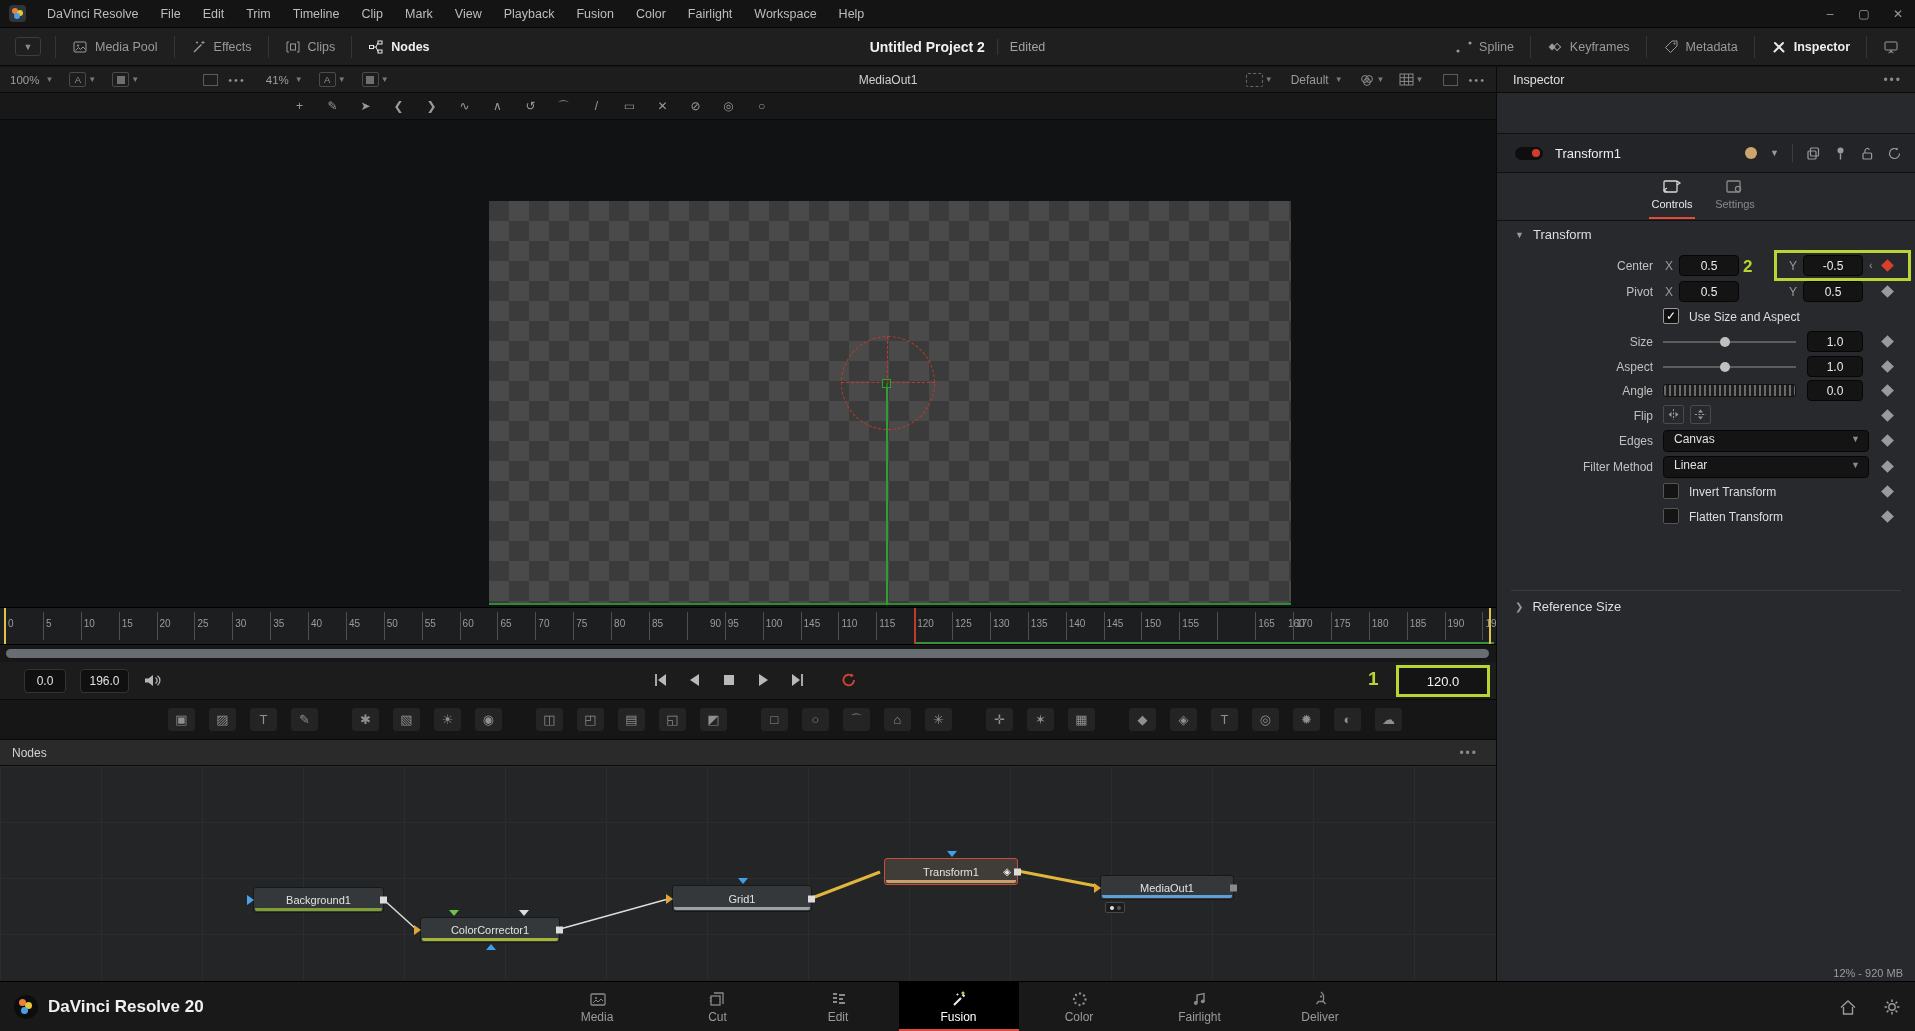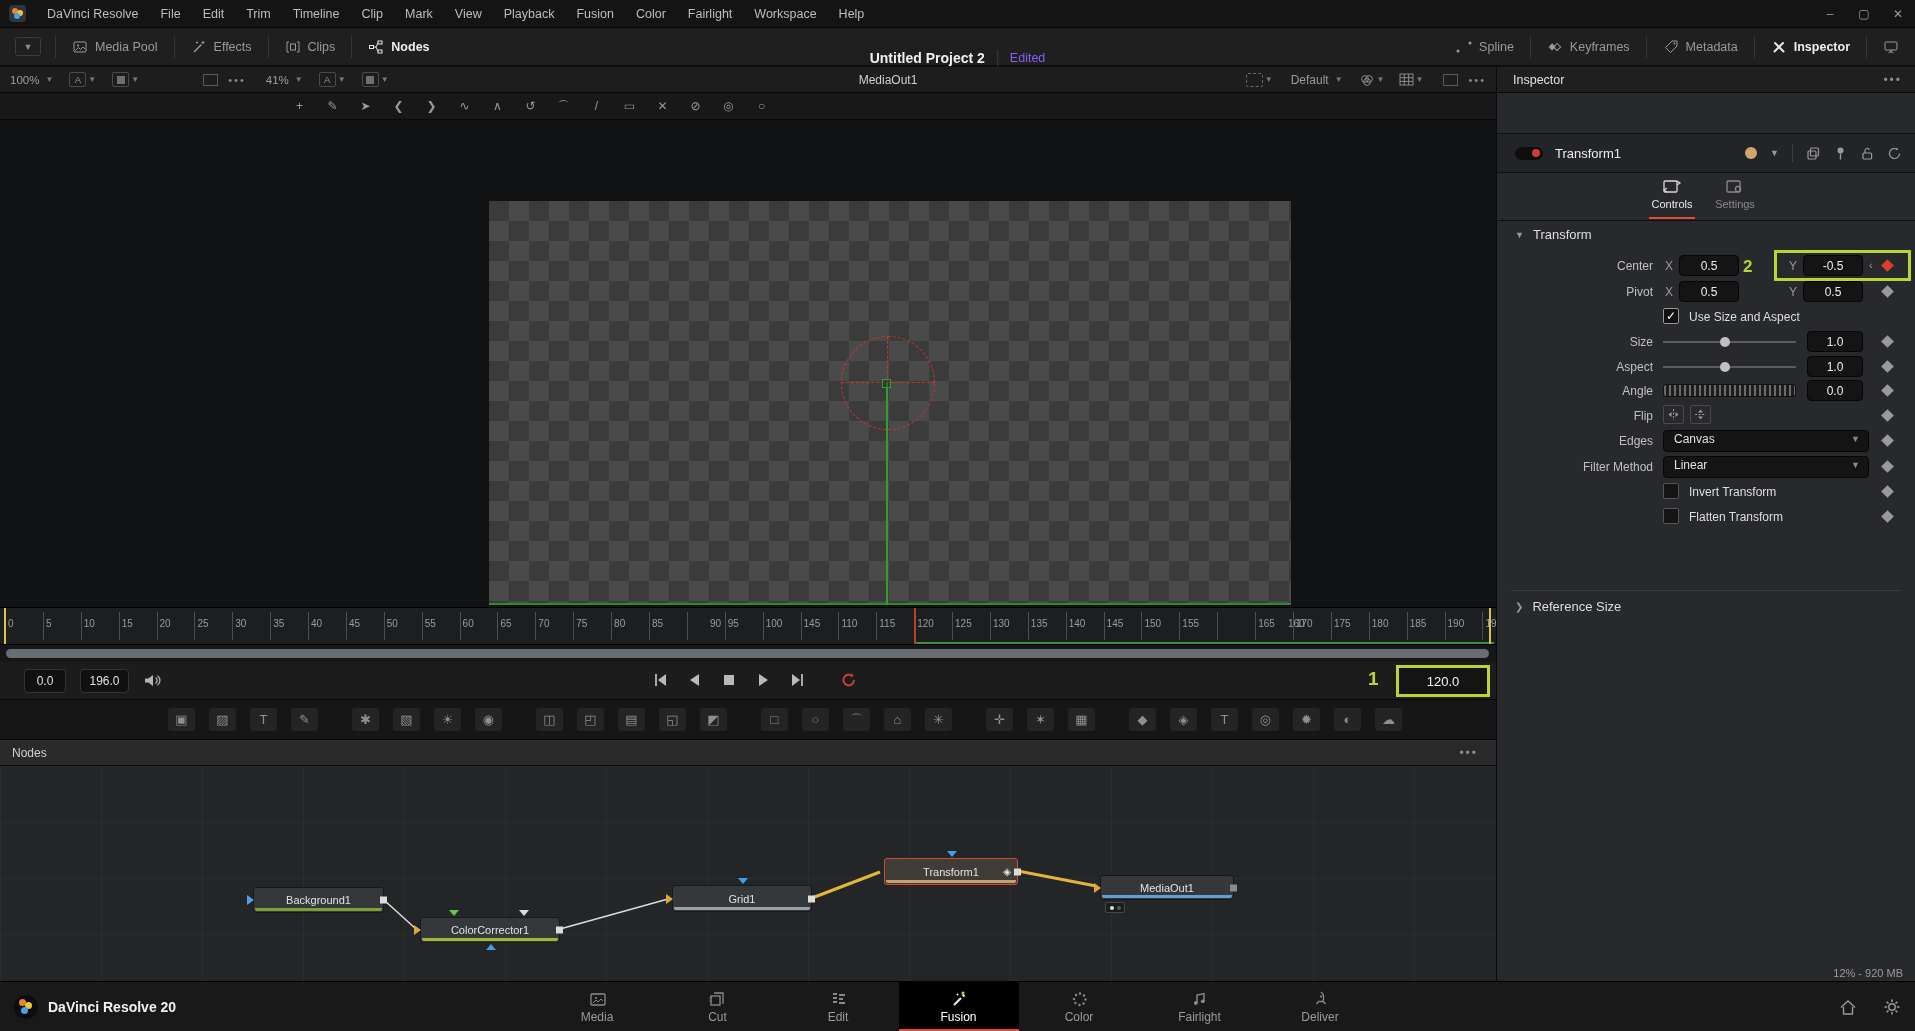--- a/index.html
+++ b/index.html
@@ -15,23 +15,23 @@
   .menu-item{padding:0 11px;color:#bdbdbd;font-size:12.5px;line-height:28px;cursor:default;}
   .winctl{margin-left:auto;display:flex;align-items:center;height:100%;}
   .winctl span{width:34px;text-align:center;color:#9a9a9a;font-size:12px;line-height:28px;}
 
   
   #toolbar2{position:absolute;left:0;top:28px;width:1915px;height:38px;background:#1f1f1f;border-bottom:1px solid #080808;display:flex;align-items:center;}
   .tb-btn{display:flex;align-items:center;gap:7px;color:#9a9a9a;font-size:12.5px;padding:0 16px;height:100%;}
   .tb-btn.active{color:#efefef;}
   .tb-sep{width:1px;height:22px;background:#353535;}
   .drop-box{width:26px;height:19px;border:1px solid #3c3c3c;border-radius:3px;margin:0 14px 0 15px;display:flex;align-items:center;justify-content:center;color:#8a8a8a;font-size:9px;}
-  #proj-title-wrap{position:absolute;left:50%;top:0;transform:translateX(-50%);height:38px;display:flex;align-items:flex-end;gap:12px;}
+  #proj-title-wrap{position:absolute;left:50%;top:0;transform:translateX(-50%);height:38px;display:flex;align-items:center;gap:12px;}
   #proj-title{color:#f0f0f0;font-size:14px;font-weight:bold;}
-  #proj-status{color:#8b5cf6;font-size:12.5px;border-left:1px solid #3a3a3a;padding-left:12px;line-height:16px;}
+  #proj-status{color:#a3a3a3;font-size:12.5px;border-left:1px solid #3a3a3a;padding-left:12px;line-height:16px;}
   #tb-right{margin-left:auto;display:flex;align-items:center;height:100%;}
 
   
   #main-col{position:absolute;left:0;top:67px;width:1496px;height:914px;background:#131313;}
   #inspector{position:absolute;left:1496px;top:67px;width:419px;height:914px;background:#28292c;border-left:1px solid #0a0a0a;}
 
   
   #viewerbar{position:absolute;left:0;top:0;width:1496px;height:26px;background:#1d1d1d;border-bottom:1px solid #0a0a0a;display:flex;align-items:center;color:#9f9f9f;}
   .vb-zoom{font-size:11.5px;padding:0 4px 0 10px;}
   .vb-chev{font-size:8px;color:#7a7a7a;padding:0 8px 0 2px;}
@@ -145,21 +145,21 @@
   #refsize{position:absolute;left:18px;top:532px;color:#dedede;font-size:13px;display:flex;gap:9px;align-items:center;}
   #refsize .chev{font-size:10px;color:#9a9a9a;}
   #mem{position:absolute;right:12px;bottom:2px;color:#9a9a9a;font-size:11px;}
   .flipbtn{position:absolute;top:0;width:21px;height:19px;border:1px solid #4a4a4a;border-radius:2px;display:flex;align-items:center;justify-content:center;}
 
   
   #pagebar{position:absolute;left:0;top:981px;width:1915px;height:50px;background:#191919;border-top:1px solid #000;}
   #brand{position:absolute;left:14px;top:13px;display:flex;align-items:center;gap:10px;}
   #brand .logo{width:24px;height:24px;border-radius:50%;background:#0d0d0d;position:relative;}
   #brand .logo i{position:absolute;width:7px;height:7px;border-radius:50%;}
-  #brand .txt{color:#f0f0f0;font-weight:bold;font-size:14px;text-align:right;}
+  #brand .txt{color:#f0f0f0;font-weight:bold;font-size:17px;text-align:right;}
   .page-tab{position:absolute;top:0;width:120px;height:50px;display:flex;flex-direction:column;align-items:center;justify-content:center;gap:3px;color:#9a9a9a;font-size:12px;}
   .page-tab.active{background:#000;color:#fff;}
   .page-tab.active::after{content:"";position:absolute;left:0;right:0;bottom:0;height:3px;background:#e04b3a;}
   #pb-right{position:absolute;right:14px;top:0;height:50px;display:flex;align-items:center;gap:26px;color:#9a9a9a;}
 </style>
 </head>
 <body>
 
 <div id="titlebar">
   <div class="app-logo">

